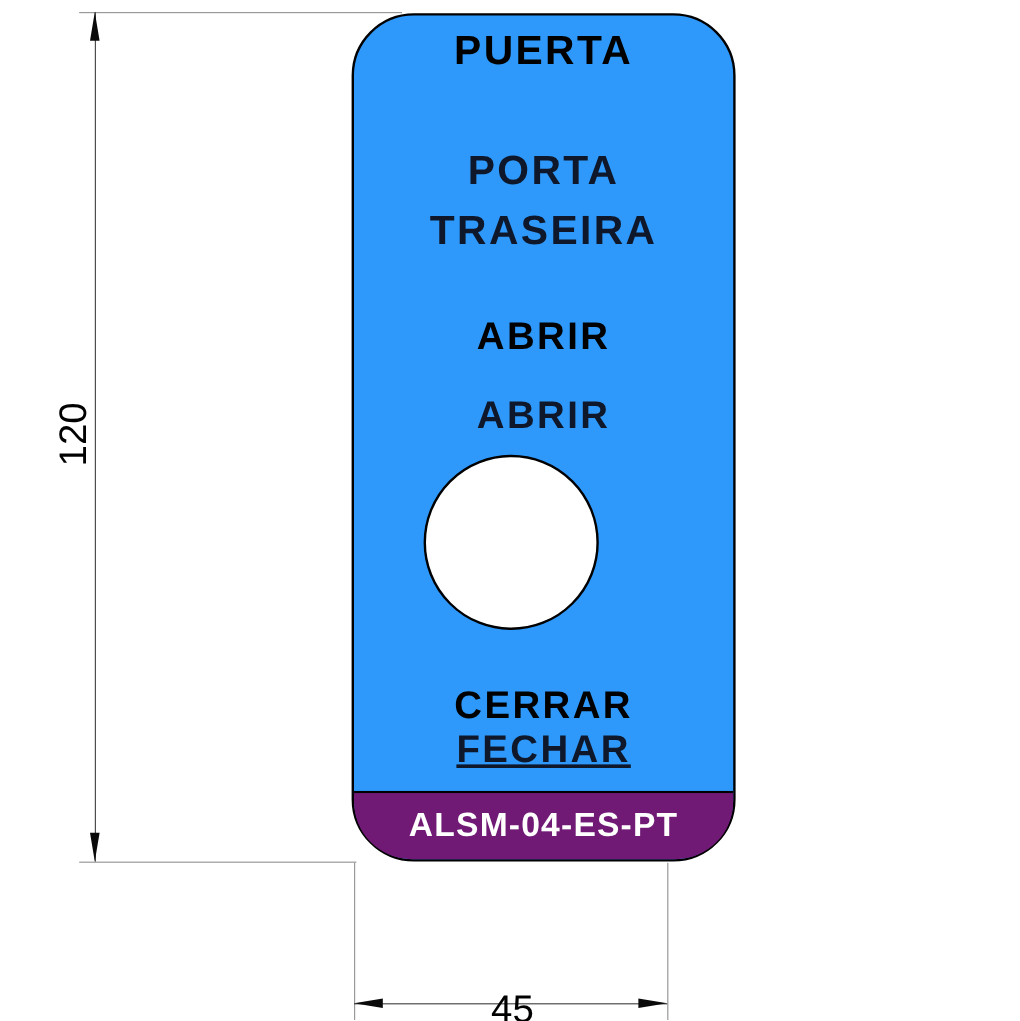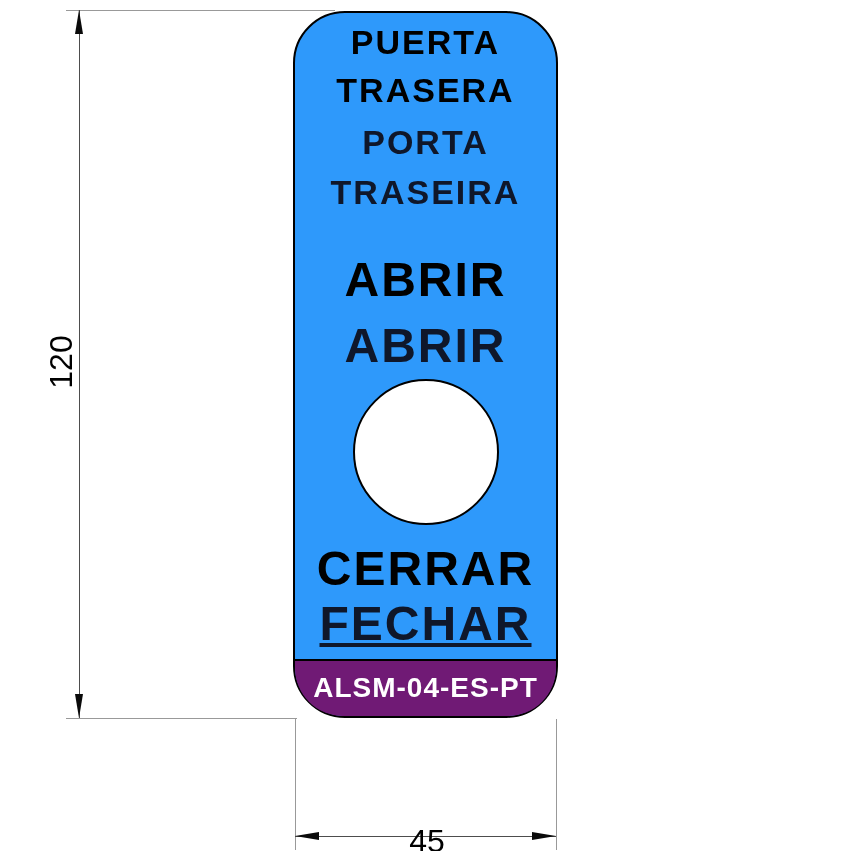--- a/index.html
+++ b/index.html
@@ -2,34 +2,34 @@
 <html><head>
 <meta charset="utf-8">
 <style>
   html,body{margin:0;padding:0;background:#ffffff;}
   #canvas{
     position:relative;width:850px;height:851px;background:#ffffff;overflow:hidden;
     font-family:"Liberation Sans", sans-serif;
   }
   
   #plate{
-    position:absolute;left:293px;top:11px;width:265px;height:707px;
+    position:absolute;left:293px;top:11px;width:320px;height:707px;
     box-sizing:border-box;background:#2E99FB;border:2px solid #000;
     border-radius:52px;
   }
   .plate-line{
     position:absolute;left:0;width:100%;text-align:center;
     font-weight:bold;letter-spacing:2px;white-space:nowrap;
   }
   .sz-head{font-size:34px;line-height:40px;}
-  .sz-big{font-size:48px;line-height:48px;}
+  .sz-big{font-size:32px;line-height:48px;}
   .c-black{color:#000000;}
   .c-white{color:#0f172a;}
   .t0{top:9px;} .t1{top:57px;} .t2{top:109px;} .t3{top:159px;}
-  .t4{top:243px;} .t5{top:309px;} .t6{top:532px;} .t7{top:587px;text-decoration:underline;}
+  .t4{top:243px;} .t5{top:309px;} .t6{top:550px;} .t7{top:587px;text-decoration:underline;}
   #hole{
     position:absolute;left:58px;top:366px;width:146px;height:146px;
     box-sizing:border-box;background:#ffffff;border:2px solid #000;border-radius:50%;
   }
   #band{
     position:absolute;left:0;bottom:0;width:100%;height:57px;
     box-sizing:border-box;background:#701a75;border-top:2px solid #000;
     border-radius:0 0 48px 48px;
     text-align:center;
   }
@@ -65,21 +65,20 @@
 
   <div id="ext-top" class="ext-line"></div>
   <div id="ext-bottom" class="ext-line"></div>
   <div id="vdim" class="dim-line"></div>
   <div id="arrow-up" class="arrow"></div>
   <div id="arrow-down" class="arrow"></div>
   <div id="dim-height-text" class="dim-text">120</div>
 
   <div id="plate">
     <div class="plate-line sz-head c-black t0">PUERTA</div>
-    <div class="plate-line sz-head c-black t1">TRASERA</div>
     <div class="plate-line sz-head c-white t2">PORTA</div>
     <div class="plate-line sz-head c-white t3">TRASEIRA</div>
     <div class="plate-line sz-big c-black t4">ABRIR</div>
     <div class="plate-line sz-big c-white t5">ABRIR</div>
     <div id="hole"></div>
     <div class="plate-line sz-big c-black t6">CERRAR</div>
     <div class="plate-line sz-big c-white t7">FECHAR</div>
     <div id="band">
       <span>ALSM-04-ES-PT</span>
     </div>

